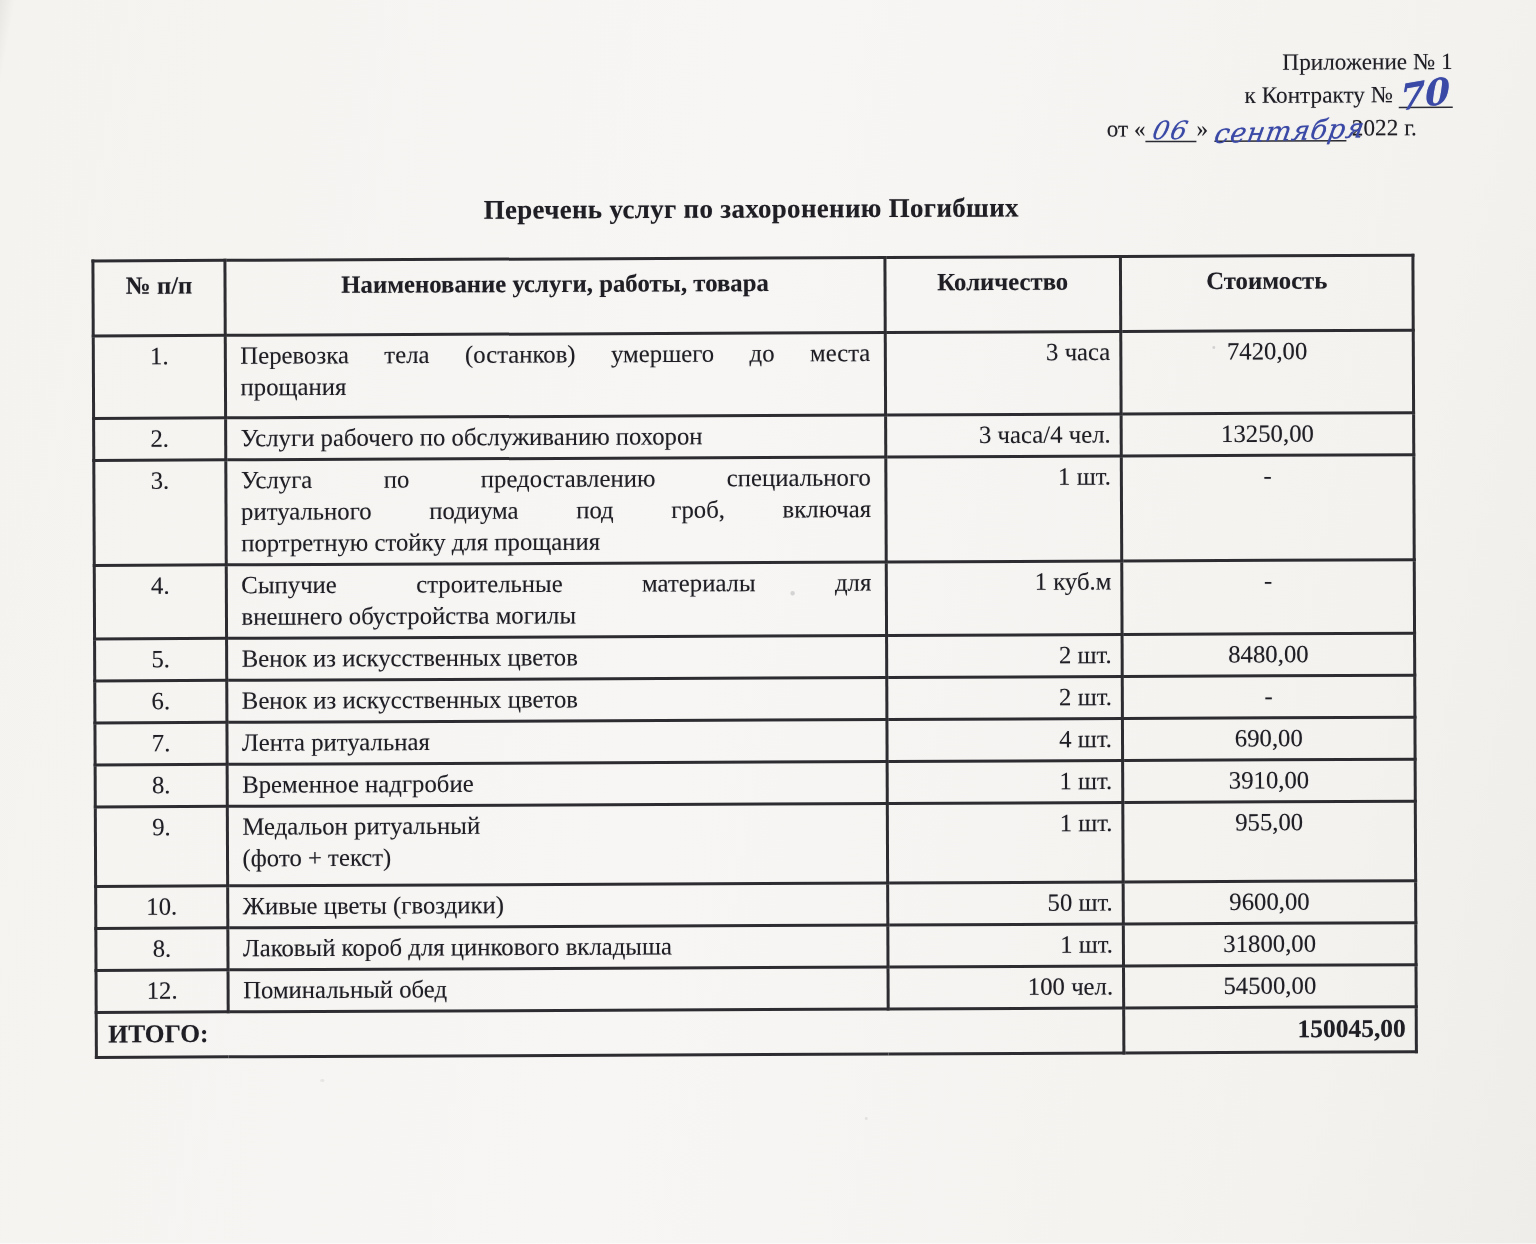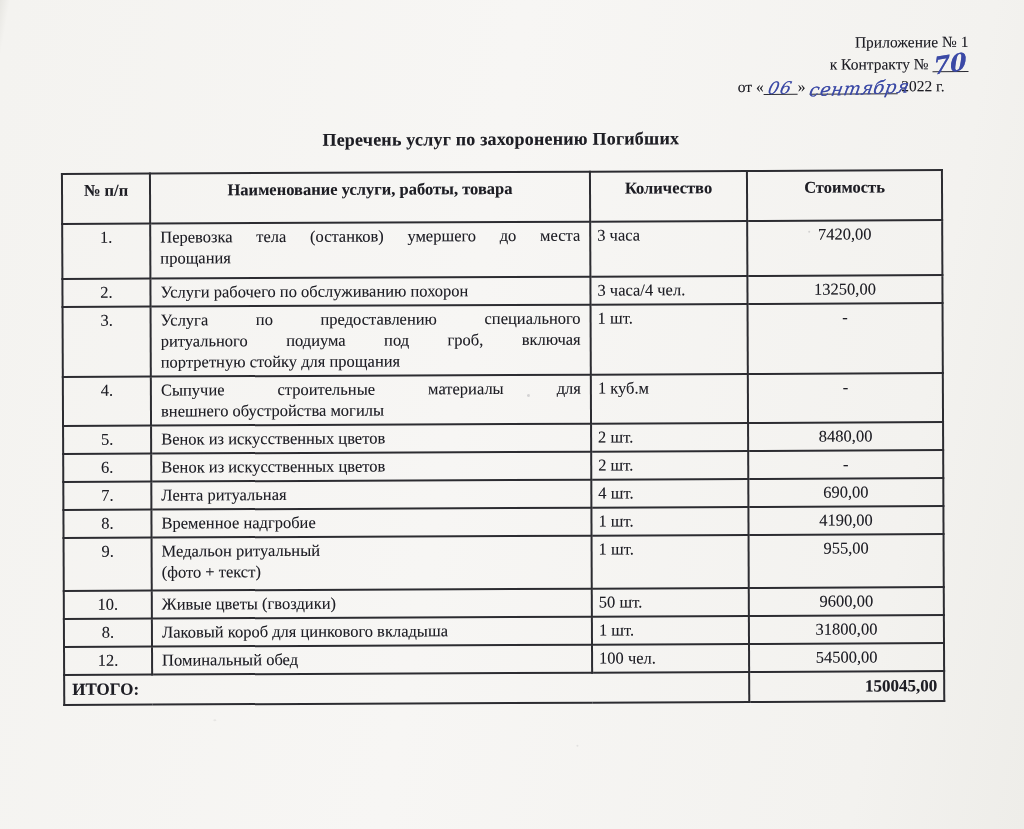--- a/index.html
+++ b/index.html
@@ -84,21 +84,21 @@
     vertical-align: top;
     padding: 2px 6px 3px;
   }
   .services thead th {
     font-weight: bold;
     text-align: center;
     padding: 5px 4px 22px;
   }
   .services td.num  { text-align: center; }
   .services td.name { text-align: left; padding-left: 9px; padding-right: 9px; }
-  .services td.qty  { text-align: left; }
+  .services td.qty  { text-align: right; }
   .services td.cost { text-align: center; }
 
   
   .services tbody tr:nth-child(1) td { padding-bottom: 9px; }
   .services tbody tr:nth-child(9) td { padding-bottom: 7px; }
 
   
   .name .stretch {
     text-align: justify;
     height: 21px;
@@ -216,21 +216,21 @@
           </td>
     <td class="qty">4 шт.</td>
     <td class="cost">690,00</td>
   </tr>
         <tr>
     <td class="num">8.</td>
     <td class="name">
             <div>Временное надгробие</div>
           </td>
     <td class="qty">1 шт.</td>
-    <td class="cost">4190,00</td>
+    <td class="cost">3910,00</td>
   </tr>
         <tr>
     <td class="num">9.</td>
     <td class="name">
             <div>Медальон ритуальный</div>
             <div>(фото + текст)</div>
           </td>
     <td class="qty">1 шт.</td>
     <td class="cost">955,00</td>
   </tr>

